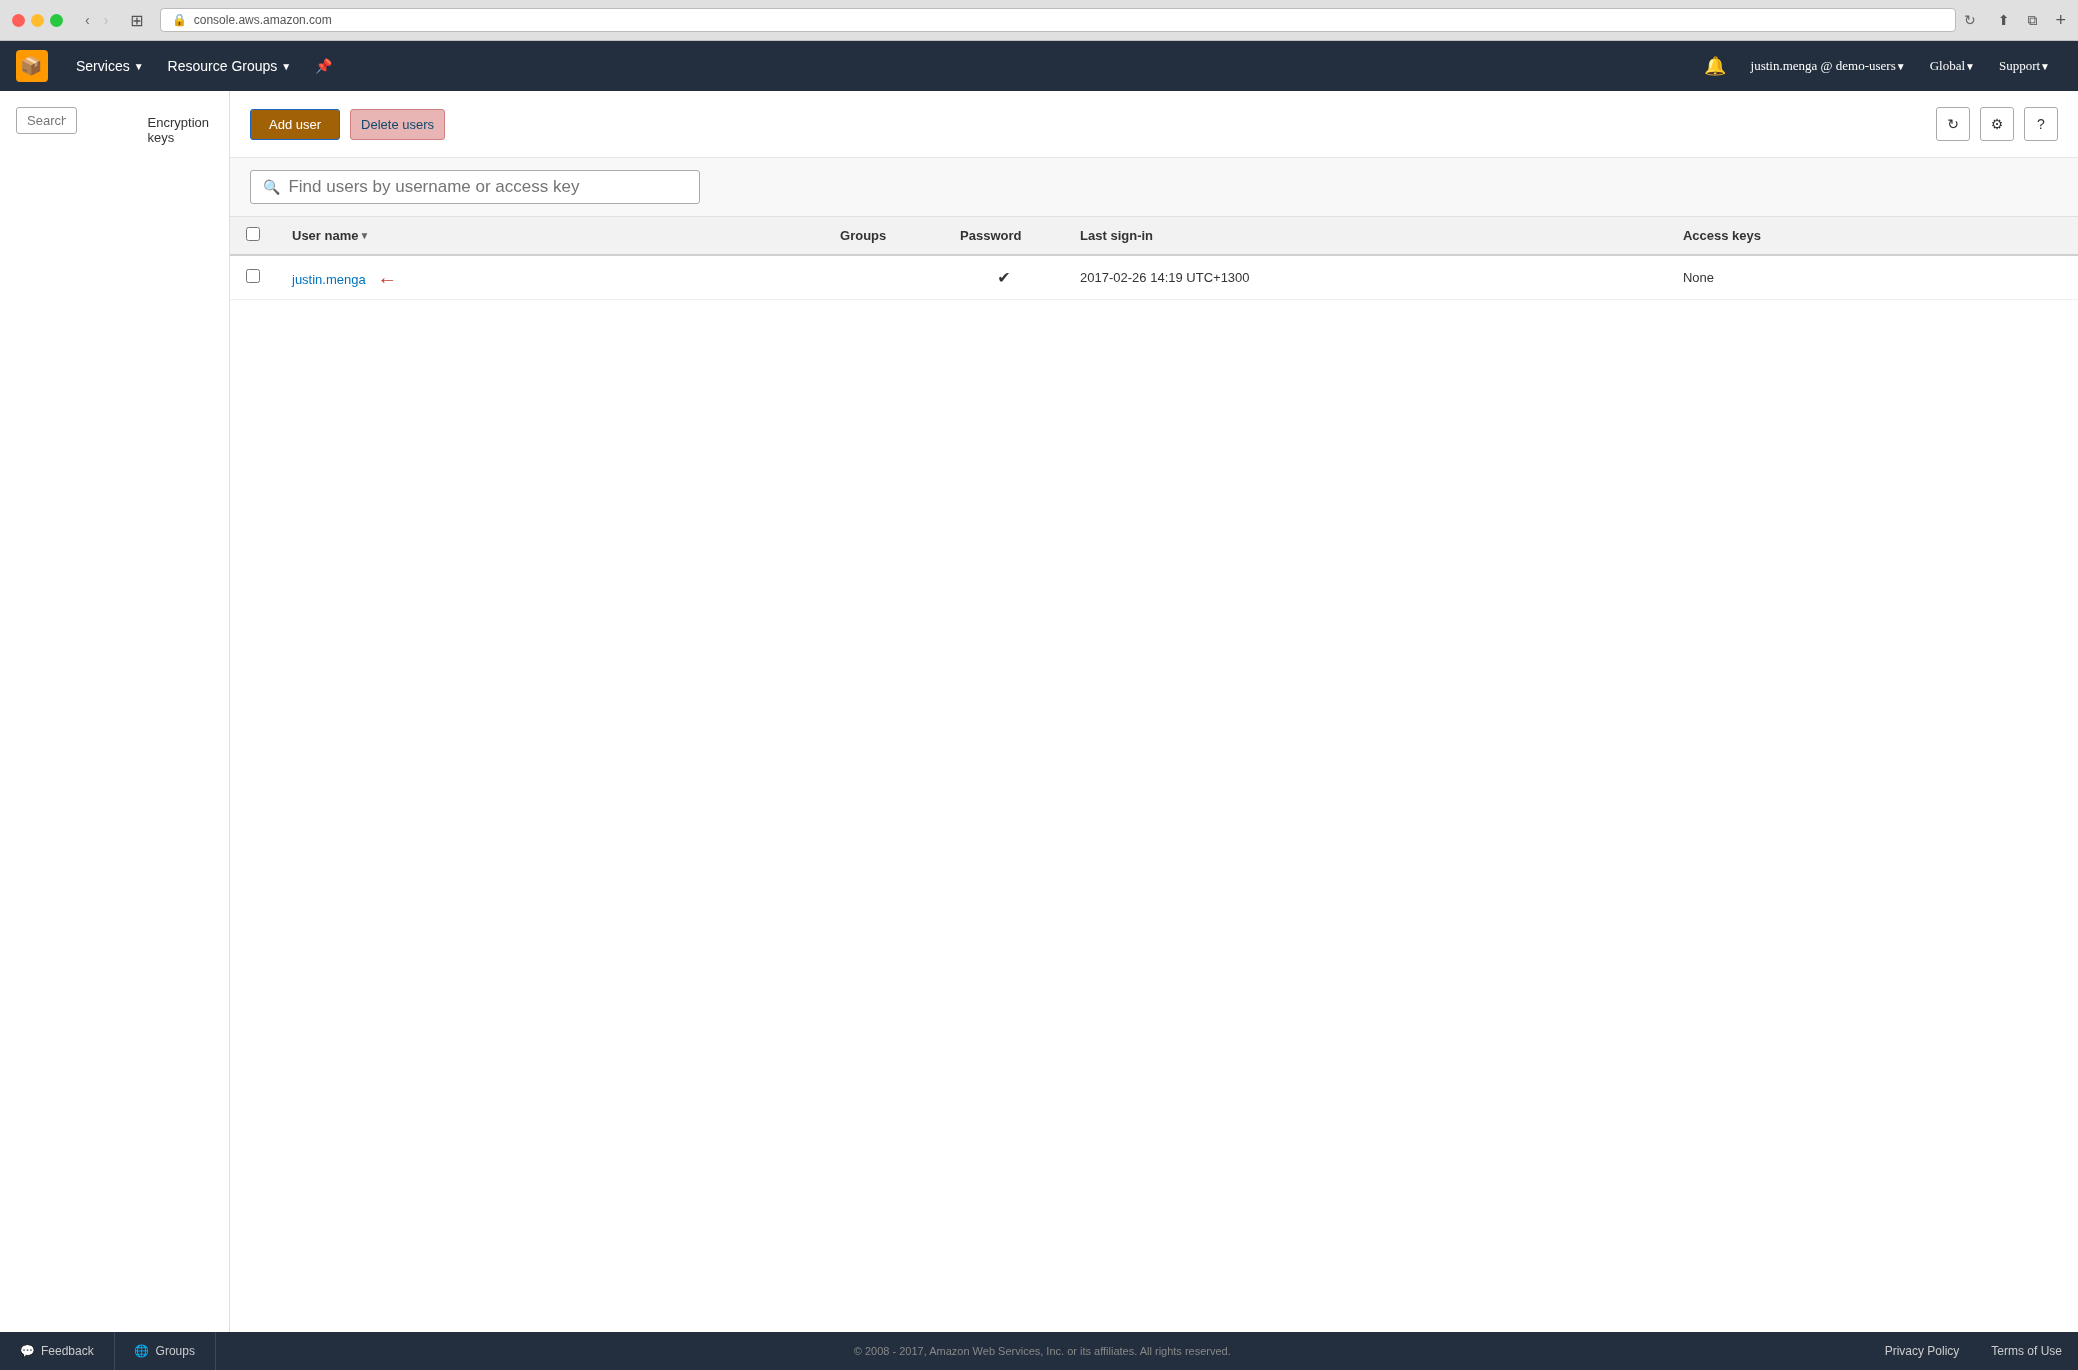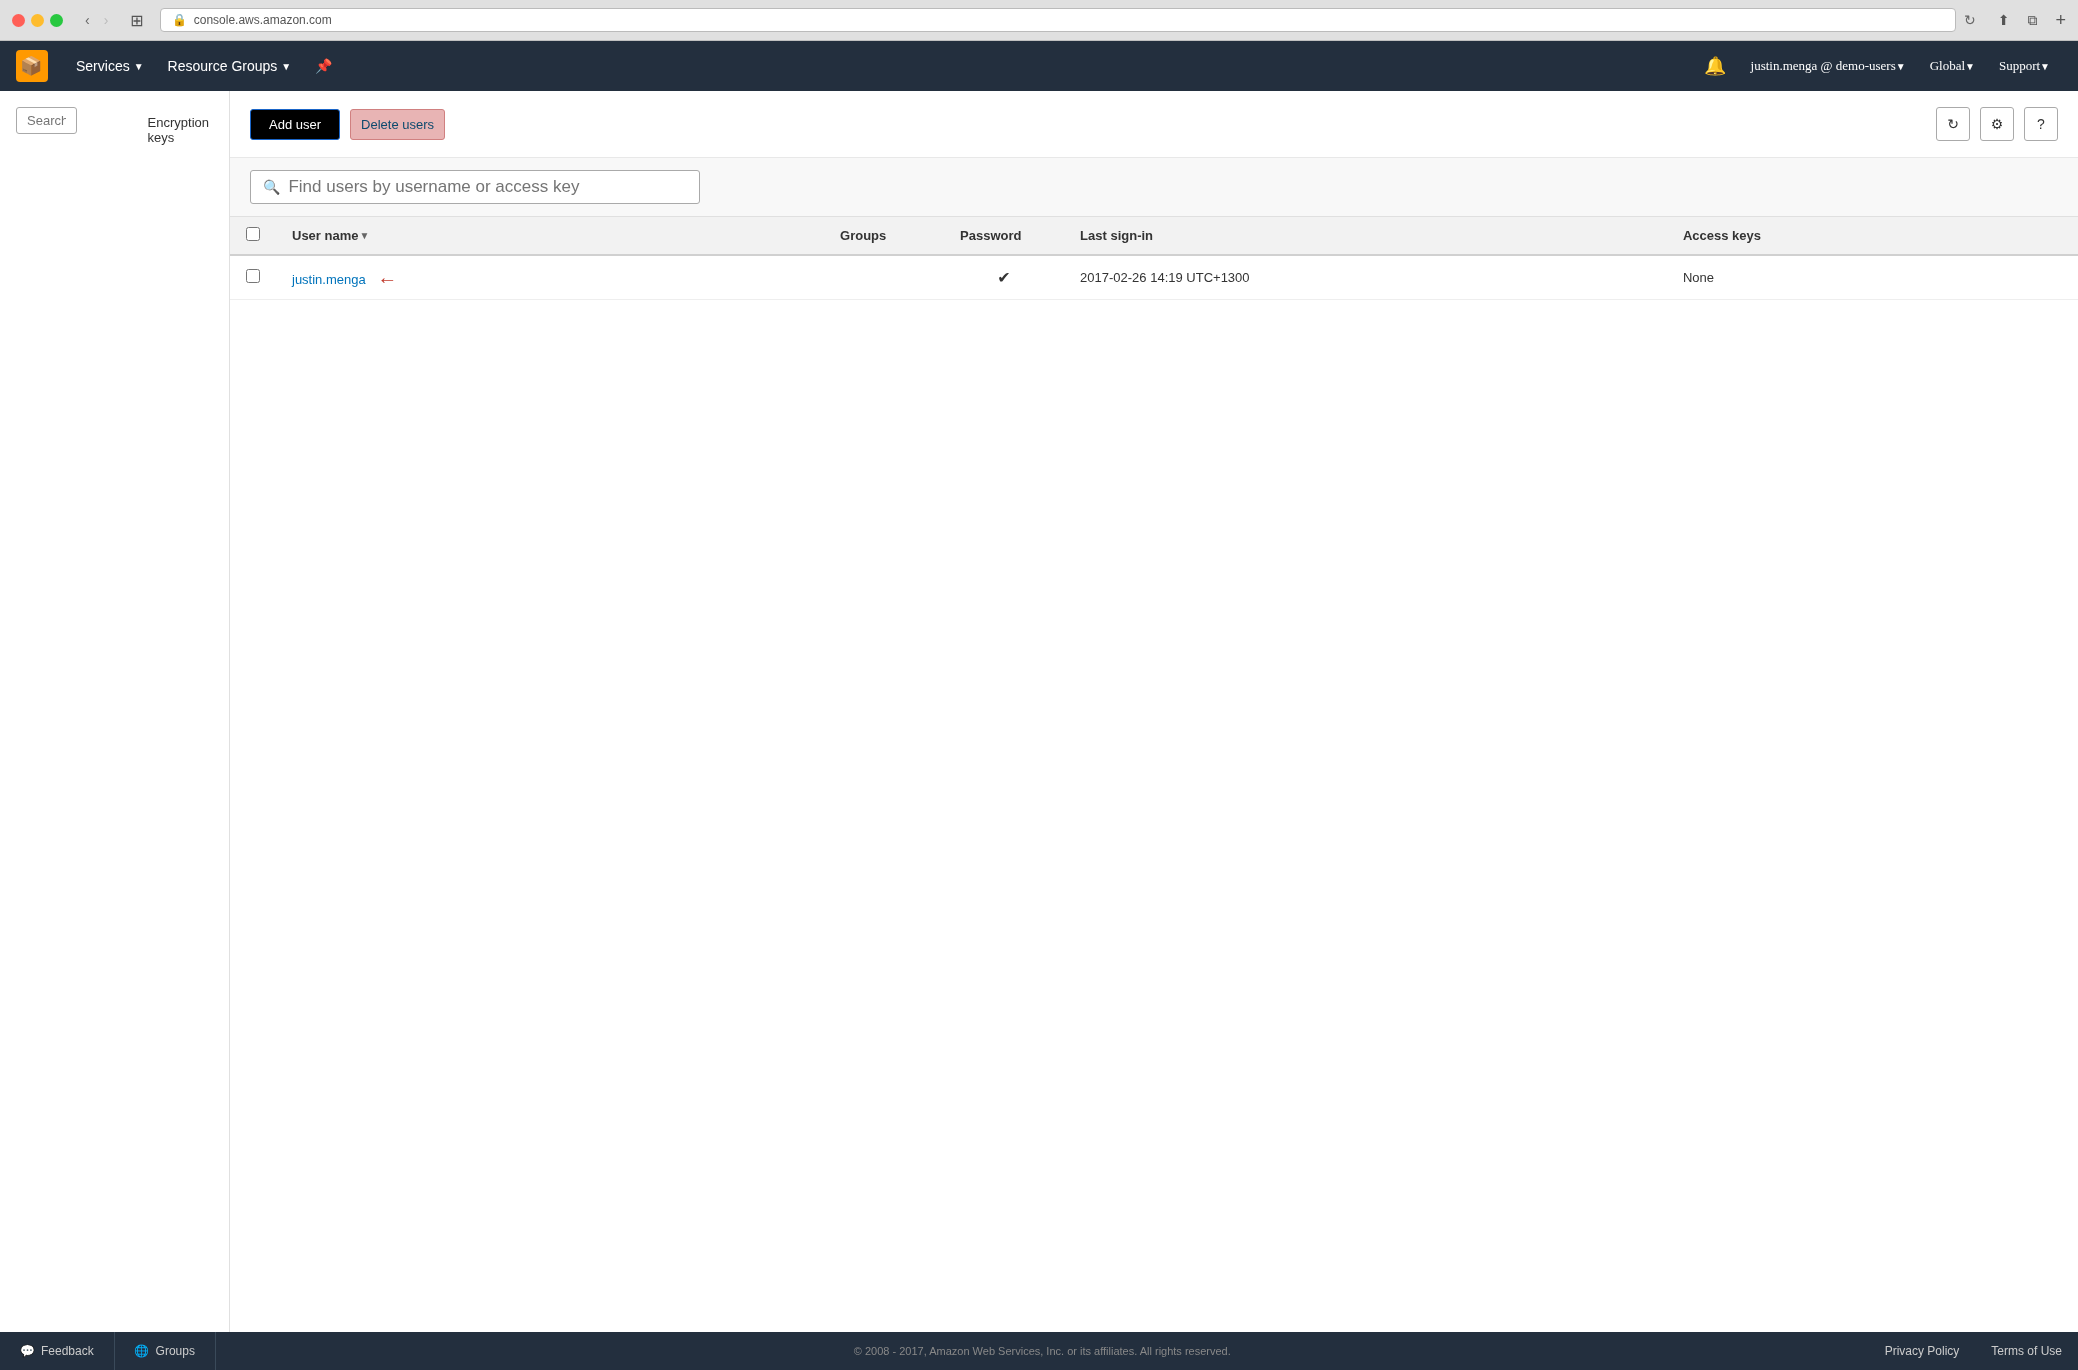--- a/index.html
+++ b/index.html
@@ -42,21 +42,21 @@
     .sidebar-search { width: 100%; border: 1px solid #aaa; border-radius: 3px; padding: 5px 10px; font-size: 13px; color: #333; outline: none; }
     .sidebar-nav { list-style: none; }
     .sidebar-nav-item { padding: 8px 20px; cursor: pointer; color: #333; font-size: 13px; border-left: 3px solid transparent; }
     .sidebar-nav-item.active { color: #232f3e; font-weight: 600; border-left: 3px solid #ff9900; background: #fff; }
     .sidebar-divider { border: none; border-top: 1px dashed #ccc; margin: 12px 16px; }
 
     
     .content { flex: 1; overflow: auto; background: white; }
     .content-toolbar { display: flex; align-items: center; padding: 16px 20px; gap: 10px; border-bottom: 1px solid #e8e8e8; }
     .toolbar-spacer { flex: 1; }
-    .btn-primary { background: #000000; border: 1px solid #1a65c8; color: white; padding: 7px 18px; border-radius: 3px; font-size: 13px; cursor: pointer; font-weight: 500; }
+    .btn-primary { background: #a16207; border: 1px solid #1a65c8; color: white; padding: 7px 18px; border-radius: 3px; font-size: 13px; cursor: pointer; font-weight: 500; }
     .btn-danger { background: #e8b4b4; border: 1px solid #d08080; color: #0c4a6e; padding: 7px 10px; border-radius: 3px; font-size: 13px; cursor: pointer; }
     .btn-icon { background: white; border: 1px solid #aaa; color: #333; width: 34px; height: 34px; border-radius: 3px; display: flex; align-items: center; justify-content: center; cursor: pointer; font-size: 14px; }
 
     
     .search-bar-wrap { padding: 12px 20px; background: #f8f8f8; border-bottom: 1px solid #e0e0e0; }
     .search-bar { display: flex; align-items: center; border: 1px solid #aaa; border-radius: 3px; background: white; padding: 6px 12px; width: 450px; gap: 8px; }
     .search-bar input { border: none; outline: none; font-size: 17px; width: 100%; color: #c2410c; }
     .search-icon { color: #888; font-size: 14px; }
 
     

